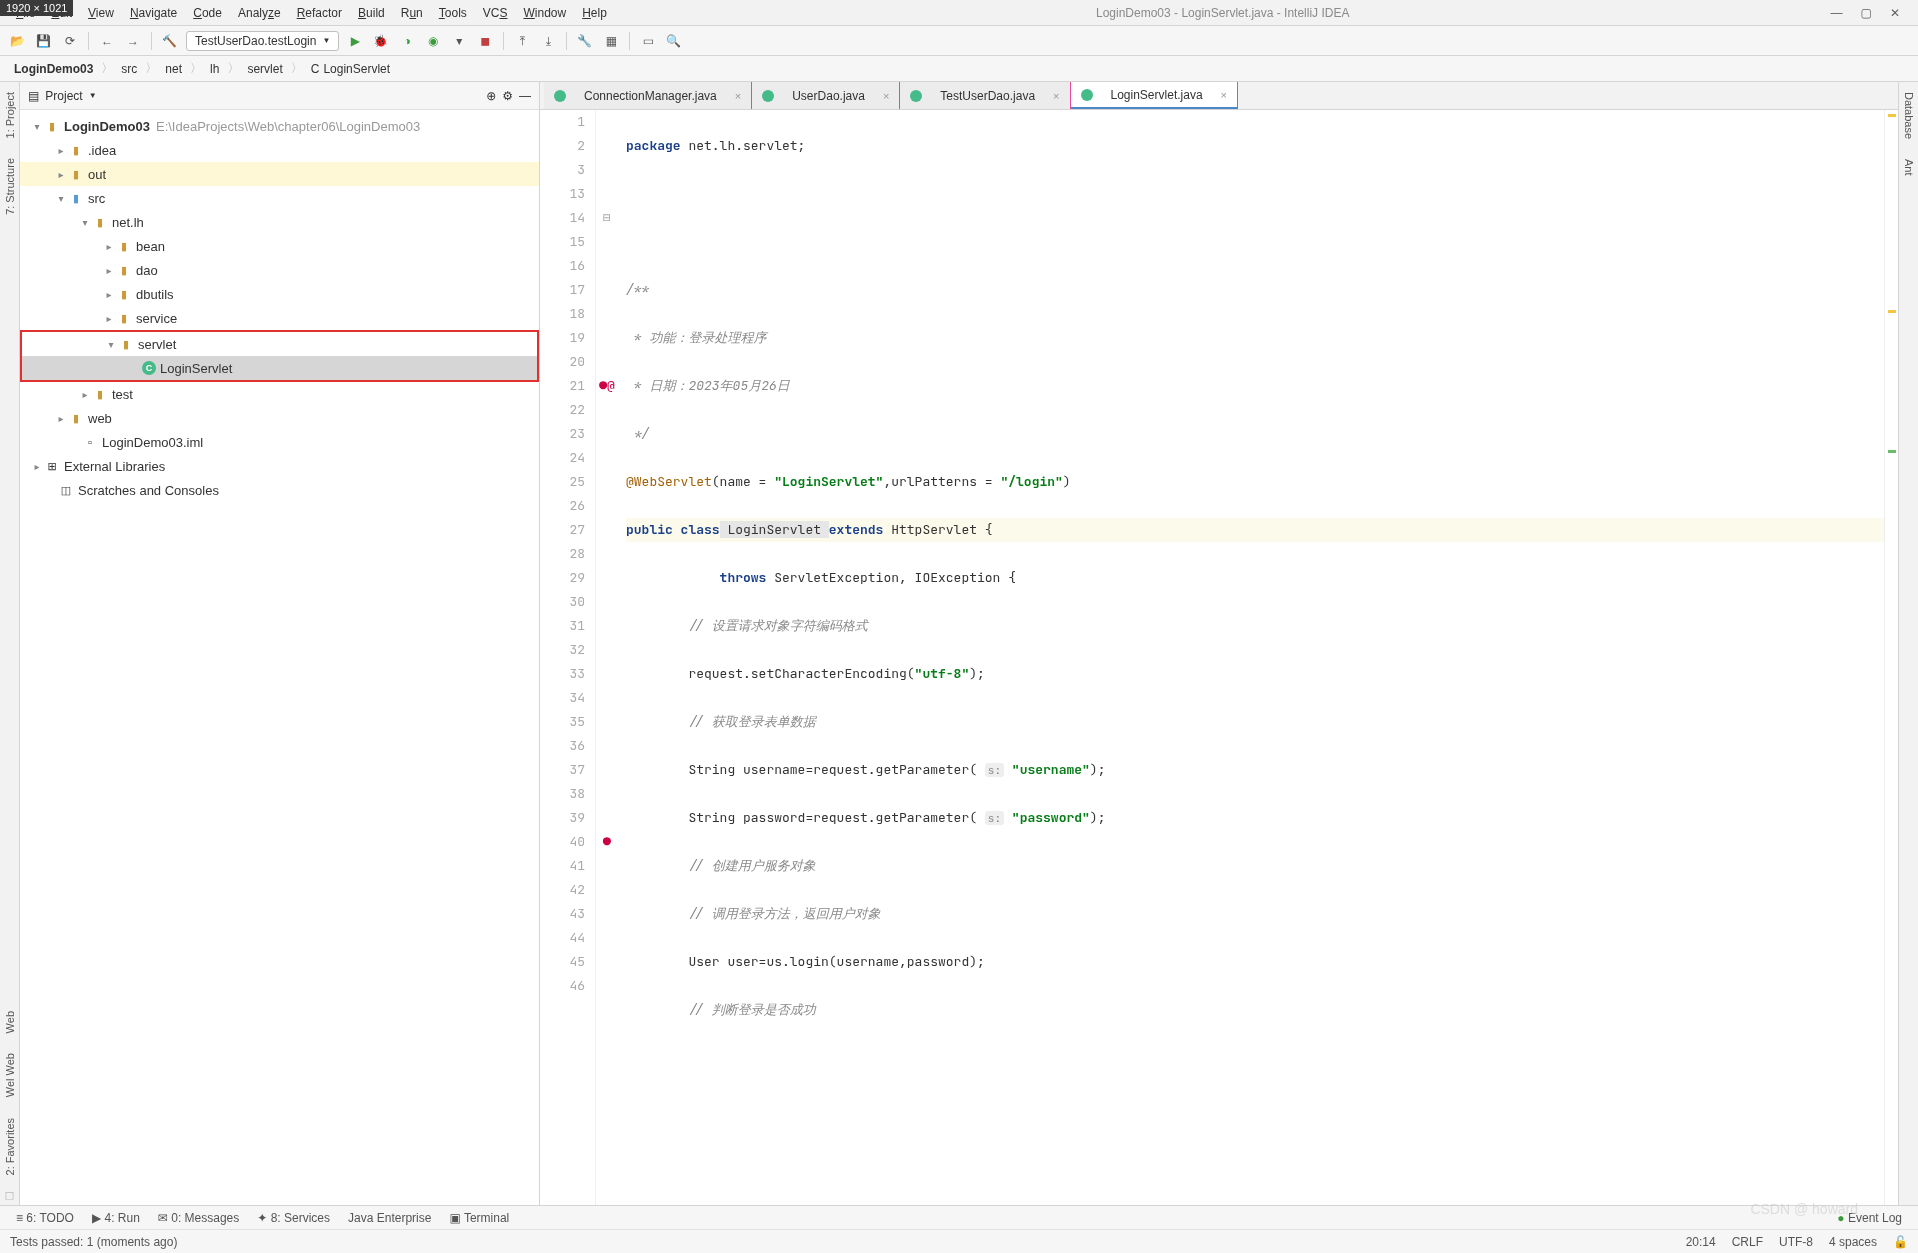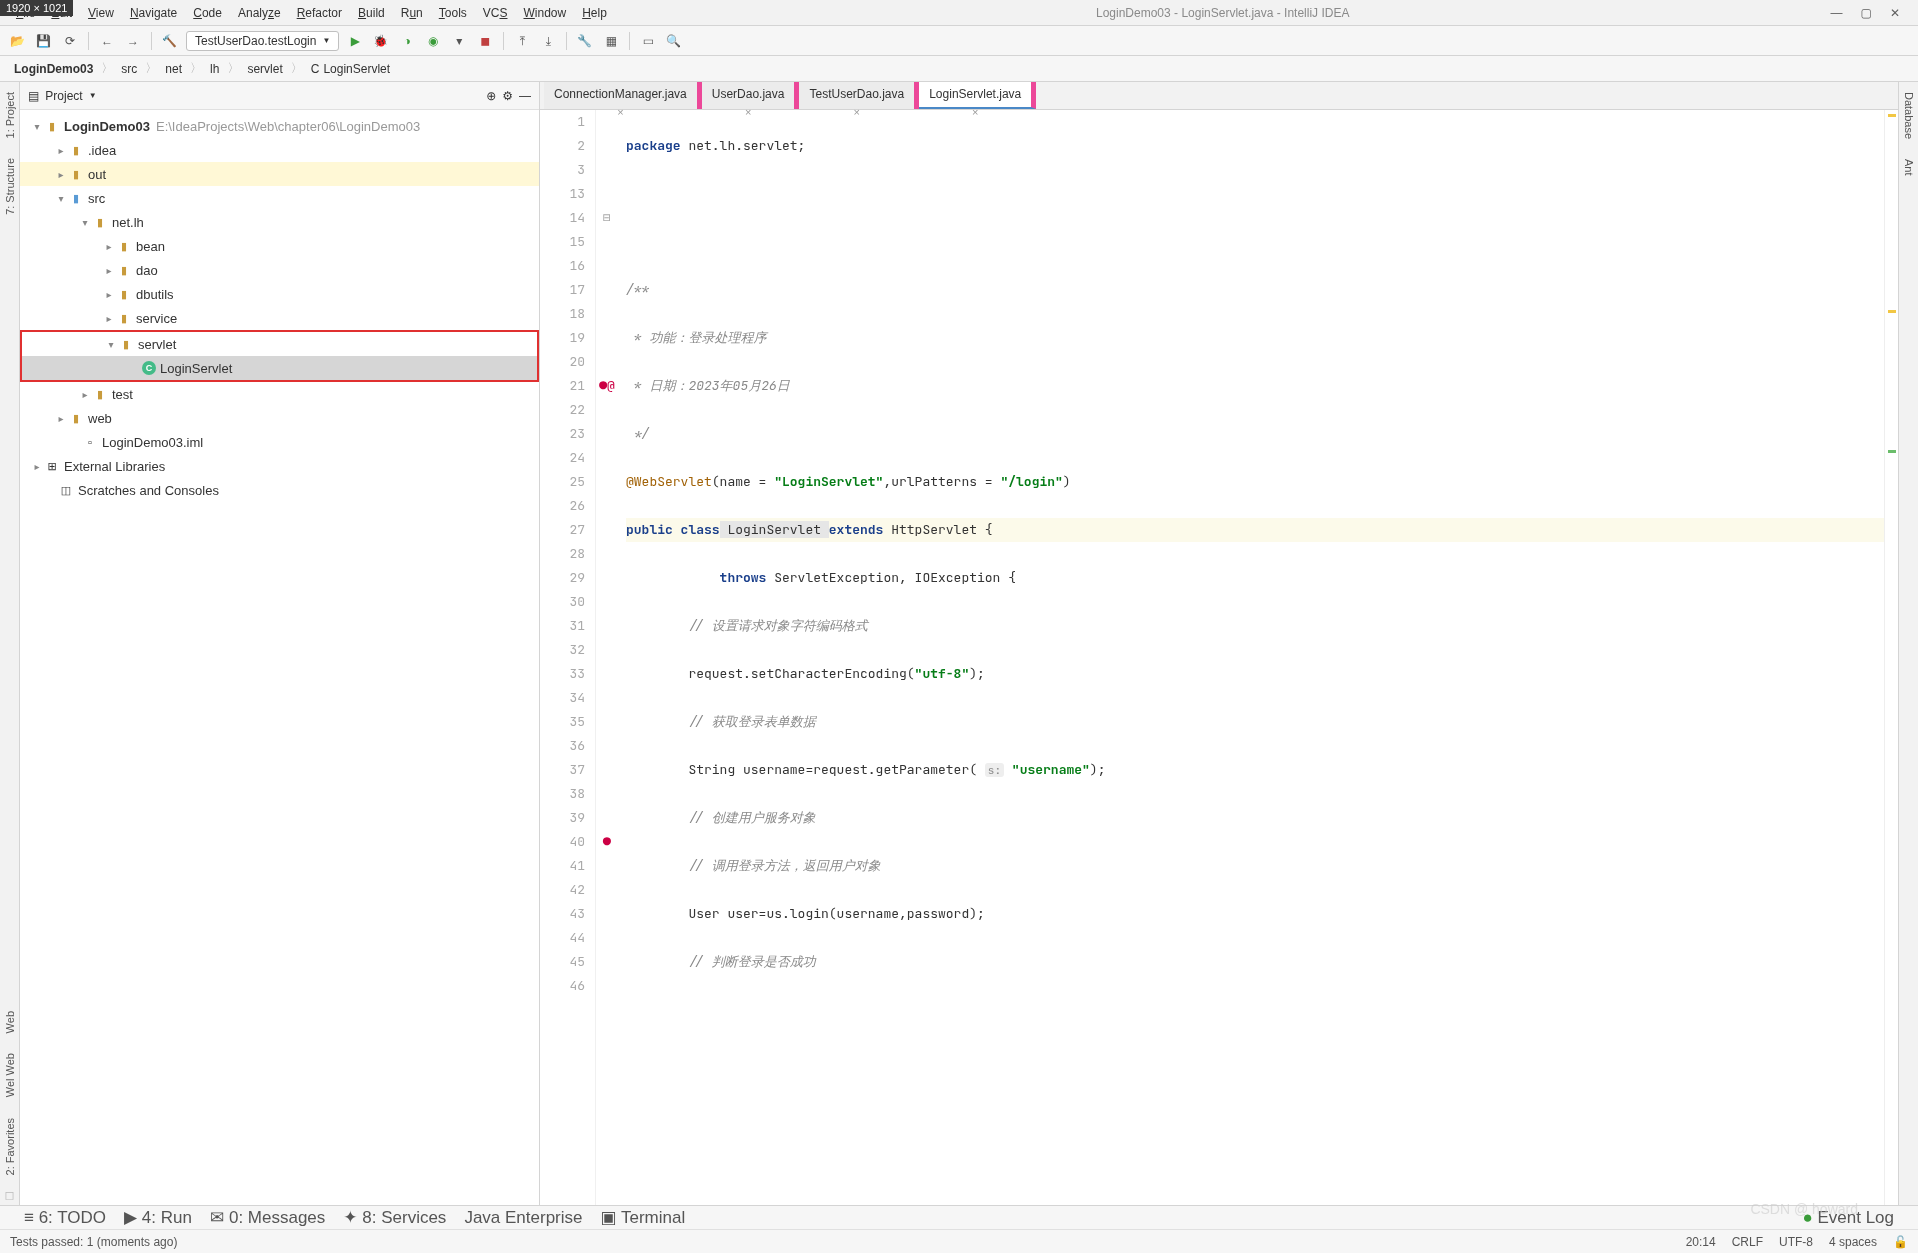--- a/index.html
+++ b/index.html
@@ -35,42 +35,42 @@
 .tree-row .icon { width: 16px; height: 16px; margin-right: 4px; display: inline-flex; align-items: center; justify-content: center; font-size: 11px; }
 .tree-row .dir-icon { color: #c89b3c; }
 .tree-row .dir-icon.blue { color: #5a9bd5; }
 .tree-row .cls-icon { width: 14px; height: 14px; border-radius: 50%; background: #4b8; color: #fff; font-size: 9px; font-weight: bold; }
 .tree-row .path { color: #999; margin-left: 6px; }
 .tree-row.selected { background: #d6d6d6; }
 .tree-row.highlight-out { background: #fff8d6; }
 .red-box { border: 2px solid #e03030; position: relative; }
 .editor-area { flex: 1; display: flex; flex-direction: column; }
 .tabs { height: 28px; display: flex; align-items: stretch; background: #f2f2f2; border-bottom: 1px solid #d4d4d4; padding-left: 4px; }
-.tab { display: flex; align-items: center; padding: 0 10px; gap: 5px; border-right: 5px solid #ec4899; background: #ececec; font-size: 12px; flex-direction: column; }
+.tab { display: flex; align-items: center; padding: 0 10px; gap: 18px; border-right: 1px solid #ec4899; background: #ececec; font-size: 12px; }
 .tab.active { background: #fff; border-bottom: 2px solid #4a88c7; }
 .tab .close { color: #999; font-size: 11px; }
 .tab .ticon { width: 12px; height: 12px; border-radius: 50%; background: #4b8; }
 .editor { flex: 1; display: flex; overflow: hidden; font-family: "JetBrains Mono", Consolas, monospace; font-size: 13px; line-height: 24px; }
 .gutter { width: 56px; text-align: right; padding-right: 10px; color: #aaa; background: #fff; border-right: 1px solid #f0f0f0; }
 .gutter-line { height: 24px; }
 .gutter-annot { width: 22px; background: #fff; }
 .gutter-annot .ann { height: 24px; display: flex; align-items: center; justify-content: center; }
 .code { flex: 1; padding-left: 8px; white-space: pre; overflow: auto; }
 .code-line { height: 24px; }
 .code-line.hl { background: #fcfaea; }
 .kw { color: #1a3f8b; font-weight: bold; }
 .str { color: #067d17; font-weight: bold; }
 .cmt { color: #8a8a8a; font-style: italic; }
 .ann-kw { color: #a16207; }
 .param-hint { background: #eee; color: #888; padding: 0 3px; border-radius: 3px; font-size: 11px; font-style: normal; }
 .marker-strip { width: 14px; background: #fff; border-left: 1px solid #eee; position: relative; }
 .marker { position: absolute; right: 2px; width: 8px; height: 3px; }
 .marker.warn { background: #f2c744; }
 .marker.ok { background: #6bbd6b; }
-.bottom-tools { height: 24px; display: flex; align-items: center; padding: 0 24px; background: #f6f6f6; border-top: 1px solid #d4d4d4; gap: 18px; font-size: 17px; color: #555; }
+.bottom-tools { height: 24px; display: flex; align-items: center; padding: 0 16px; background: #f6f6f6; border-top: 1px solid #d4d4d4; gap: 18px; font-size: 12px; color: #555; }
 .bottom-tools .spacer { flex: 1; }
 .statusbar { height: 24px; display: flex; align-items: center; padding: 0 10px; background: #f6f6f6; border-top: 1px solid #e0e0e0; font-size: 12px; color: #555; gap: 16px; }
 .statusbar .spacer { flex: 1; }
 .watermark { position: absolute; right: 60px; bottom: 36px; color: #ccc; font-size: 14px; opacity: .6; pointer-events: none; }
 </style>
 </head>
 <body>
 
 <div class="dim-badge">1920 × 1021</div>
 
@@ -360,20 +360,21 @@
 <div class="code-line"><span class="cmt"> * 功能：登录处理程序</span></div>
 <div class="code-line"><span class="cmt"> * 日期：2023年05月26日</span></div>
 <div class="code-line"><span class="cmt"> */</span></div>
 <div class="code-line"><span class="ann-kw">@WebServlet</span><span>(name = </span><span class="str">"LoginServlet"</span><span>,urlPatterns = </span><span class="str">"/login"</span><span>)</span></div>
 <div class="code-line hl"><span class="kw">public class</span><span style="background:#e6e6e6"> LoginServlet </span><span class="kw">extends</span><span> HttpServlet {</span></div>
 <div class="code-line"><span>            </span><span class="kw">throws</span><span> ServletException, IOException {</span></div>
 <div class="code-line"><span>        </span><span class="cmt">// 设置请求对象字符编码格式</span></div>
 <div class="code-line"><span>        </span><span>request.setCharacterEncoding(</span><span class="str">"utf-8"</span><span>);</span></div>
 <div class="code-line"><span>        </span><span class="cmt">// 获取登录表单数据</span></div>
 <div class="code-line"><span>        </span><span>String username=request.getParameter( </span><span class="param-hint">s:</span> <span class="str">"username"</span><span>);</span></div>
+<div class="code-line"><span>        </span><span>String password=request.getParameter( </span><span class="param-hint">s:</span> <span class="str">"password"</span><span>);</span></div>
 <div class="code-line"><span>        </span><span class="cmt">// 创建用户服务对象</span></div>
 <div class="code-line"><span>        </span><span class="cmt">// 调用登录方法，返回用户对象</span></div>
 <div class="code-line"><span>        </span><span>User user=us.login(username,password);</span></div>
 <div class="code-line"><span>        </span><span class="cmt">// 判断登录是否成功</span></div>
 
 
 
 
 
 

